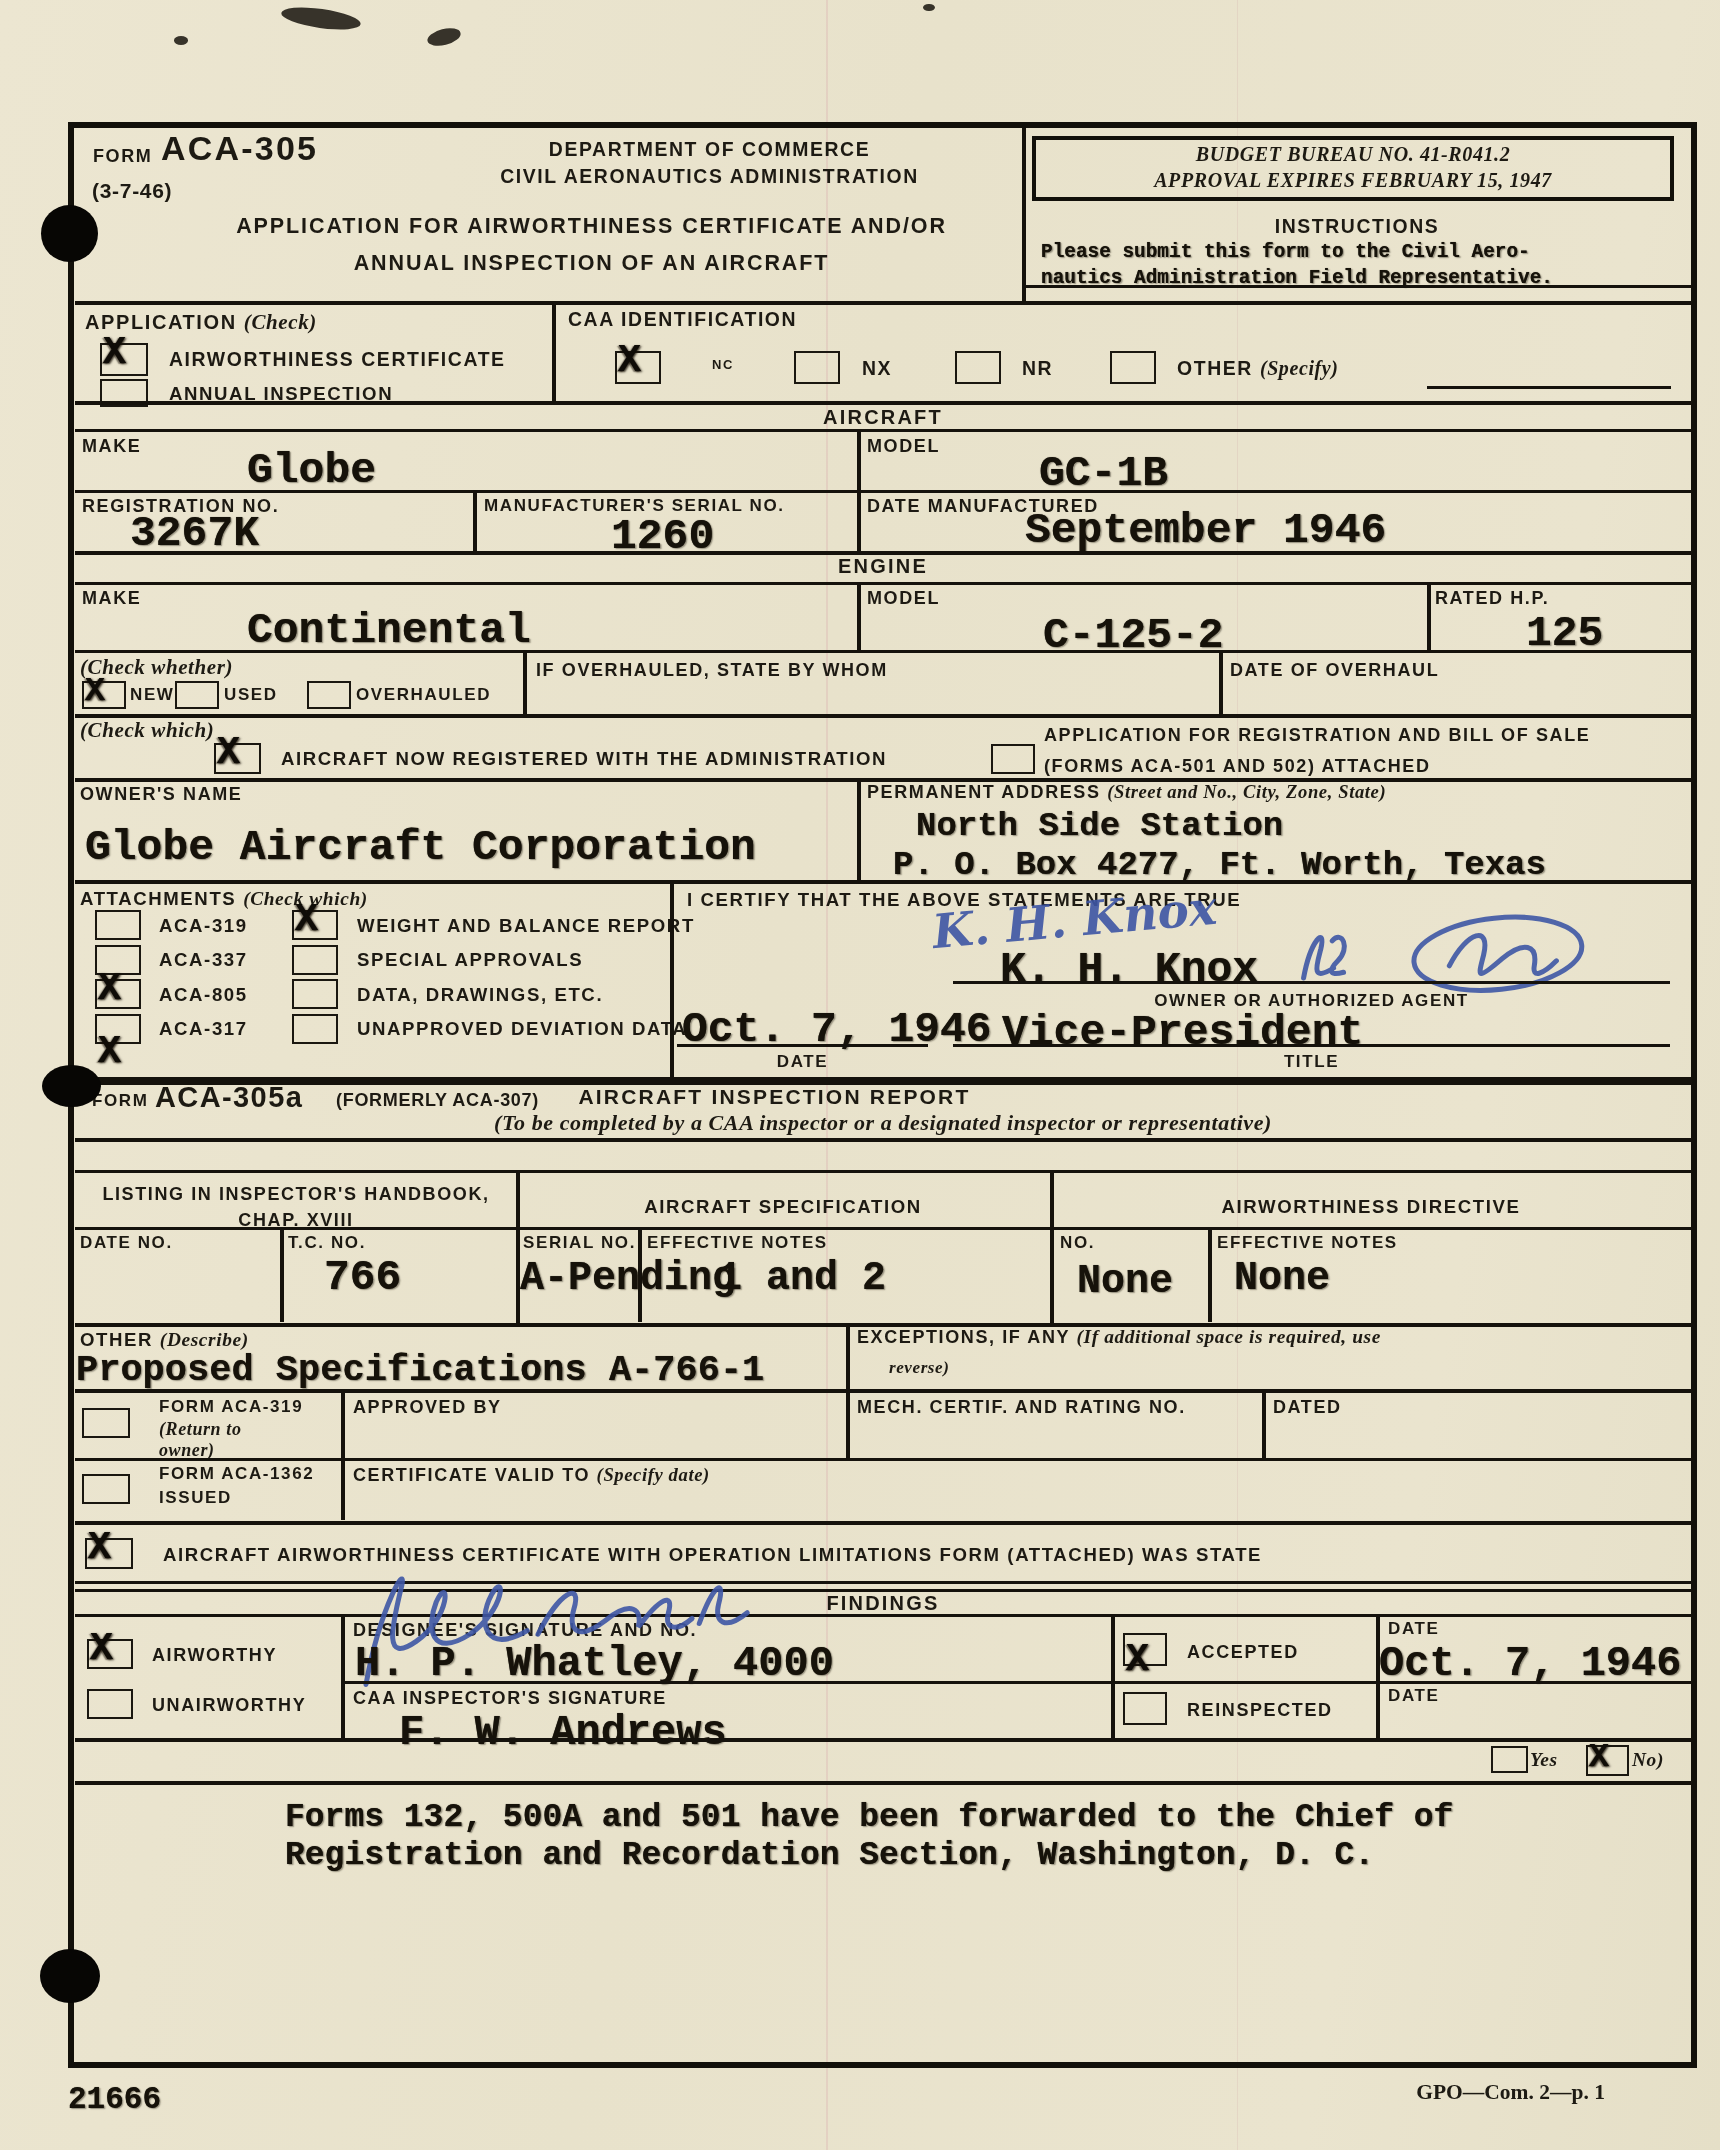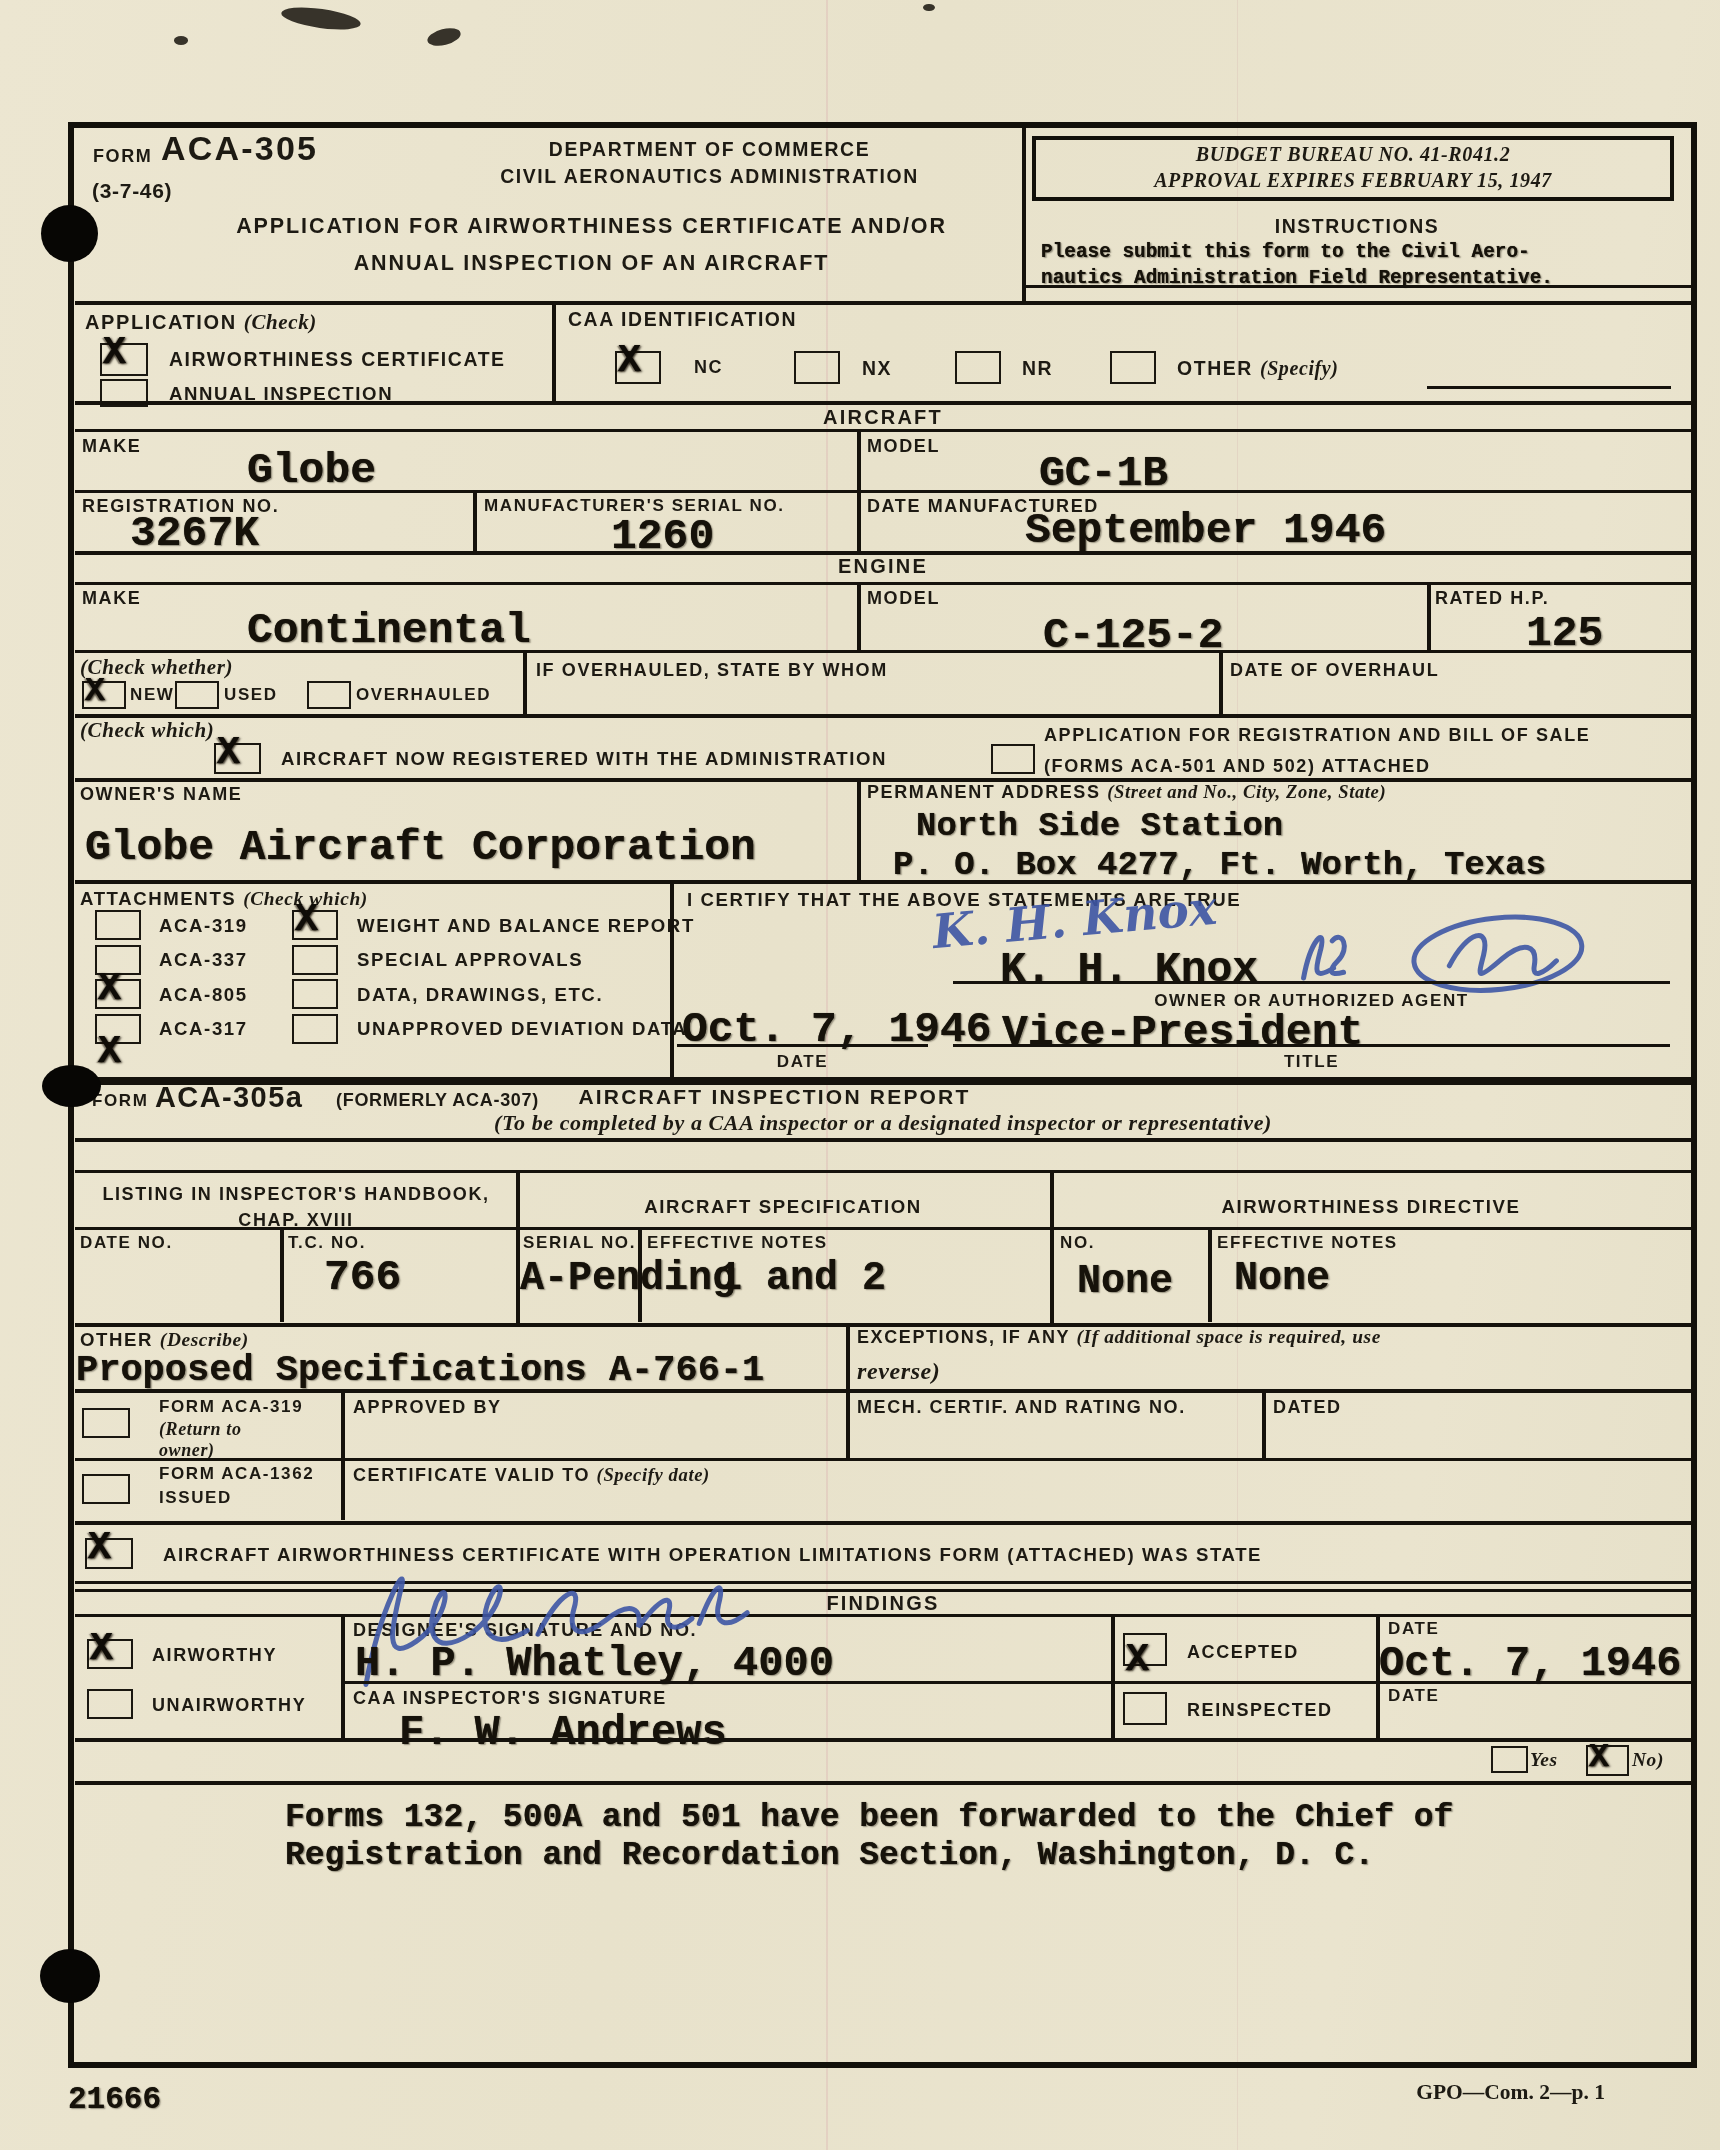--- a/index.html
+++ b/index.html
@@ -79,21 +79,21 @@
       <span class="mark"></span>
     </span>
   <span class="lbl" style="left:169px;top:383px;font-size:18.6px">ANNUAL INSPECTION</span>
 
   <div class="vl" style="left:552px;top:301px;height:100px"></div>
 
   <span class="lbl" style="left:568px;top:308px;font-size:19.4px">CAA IDENTIFICATION</span>
   <span class="cb" style="left:615px;top:351px;width:42px;height:29px">
       <span class="mark">X</span>
     </span>
-  <span class="lbl" style="left:694px;top:357px;font-size:18px">NC</span>
+  <span class="lbl" style="left:712px;top:357px;font-size:13px">NC</span>
   <span class="cb" style="left:794px;top:351px;width:42px;height:29px">
       <span class="mark"></span>
     </span>
   <span class="lbl" style="left:862px;top:357px;font-size:19.4px">NX</span>
   <span class="cb" style="left:955px;top:351px;width:42px;height:29px">
       <span class="mark"></span>
     </span>
   <span class="lbl" style="left:1022px;top:357px;font-size:19.4px">NR</span>
   <span class="cb" style="left:1110px;top:351px;width:42px;height:29px">
       <span class="mark"></span>
@@ -279,21 +279,21 @@
   <div class="lbl" style="left:80px;top:1329px;font-size:18.6px">
     <span>OTHER</span>
     <i class="it" style="font-size:19.4px">(Describe)</i>
   </div>
   <span class="typed" style="left:76px;top:1349px;font-size:37px">Proposed Specifications A-766-1</span>
   <div class="vl" style="left:846px;top:1323px;height:67px"></div>
   <div class="lbl" style="left:857px;top:1326px;font-size:18px">
     <span>EXCEPTIONS, IF ANY</span>
     <i class="it" style="font-size:19.4px">(If additional space is required, use</i>
   </div>
-  <span class="abs it" style="left:857px;top:1358px;font-size:24px">reverse)</span>
+  <span class="abs it" style="left:889px;top:1358px;font-size:17px">reverse)</span>
 
   <div class="hl" style="left:75px;top:1389px;width:1617px"></div>
 
   <span class="cb" style="left:82px;top:1408px;width:44px;height:26px">
       <span class="mark"></span>
     </span>
   <span class="lbl" style="left:159px;top:1397px;font-size:17px">FORM ACA-319</span>
   <span class="abs it" style="left:159px;top:1419px;font-size:18px">(Return to</span>
   <span class="abs it" style="left:159px;top:1440px;font-size:18px">owner)</span>
   <div class="vl" style="left:341px;top:1389px;height:69px"></div>

